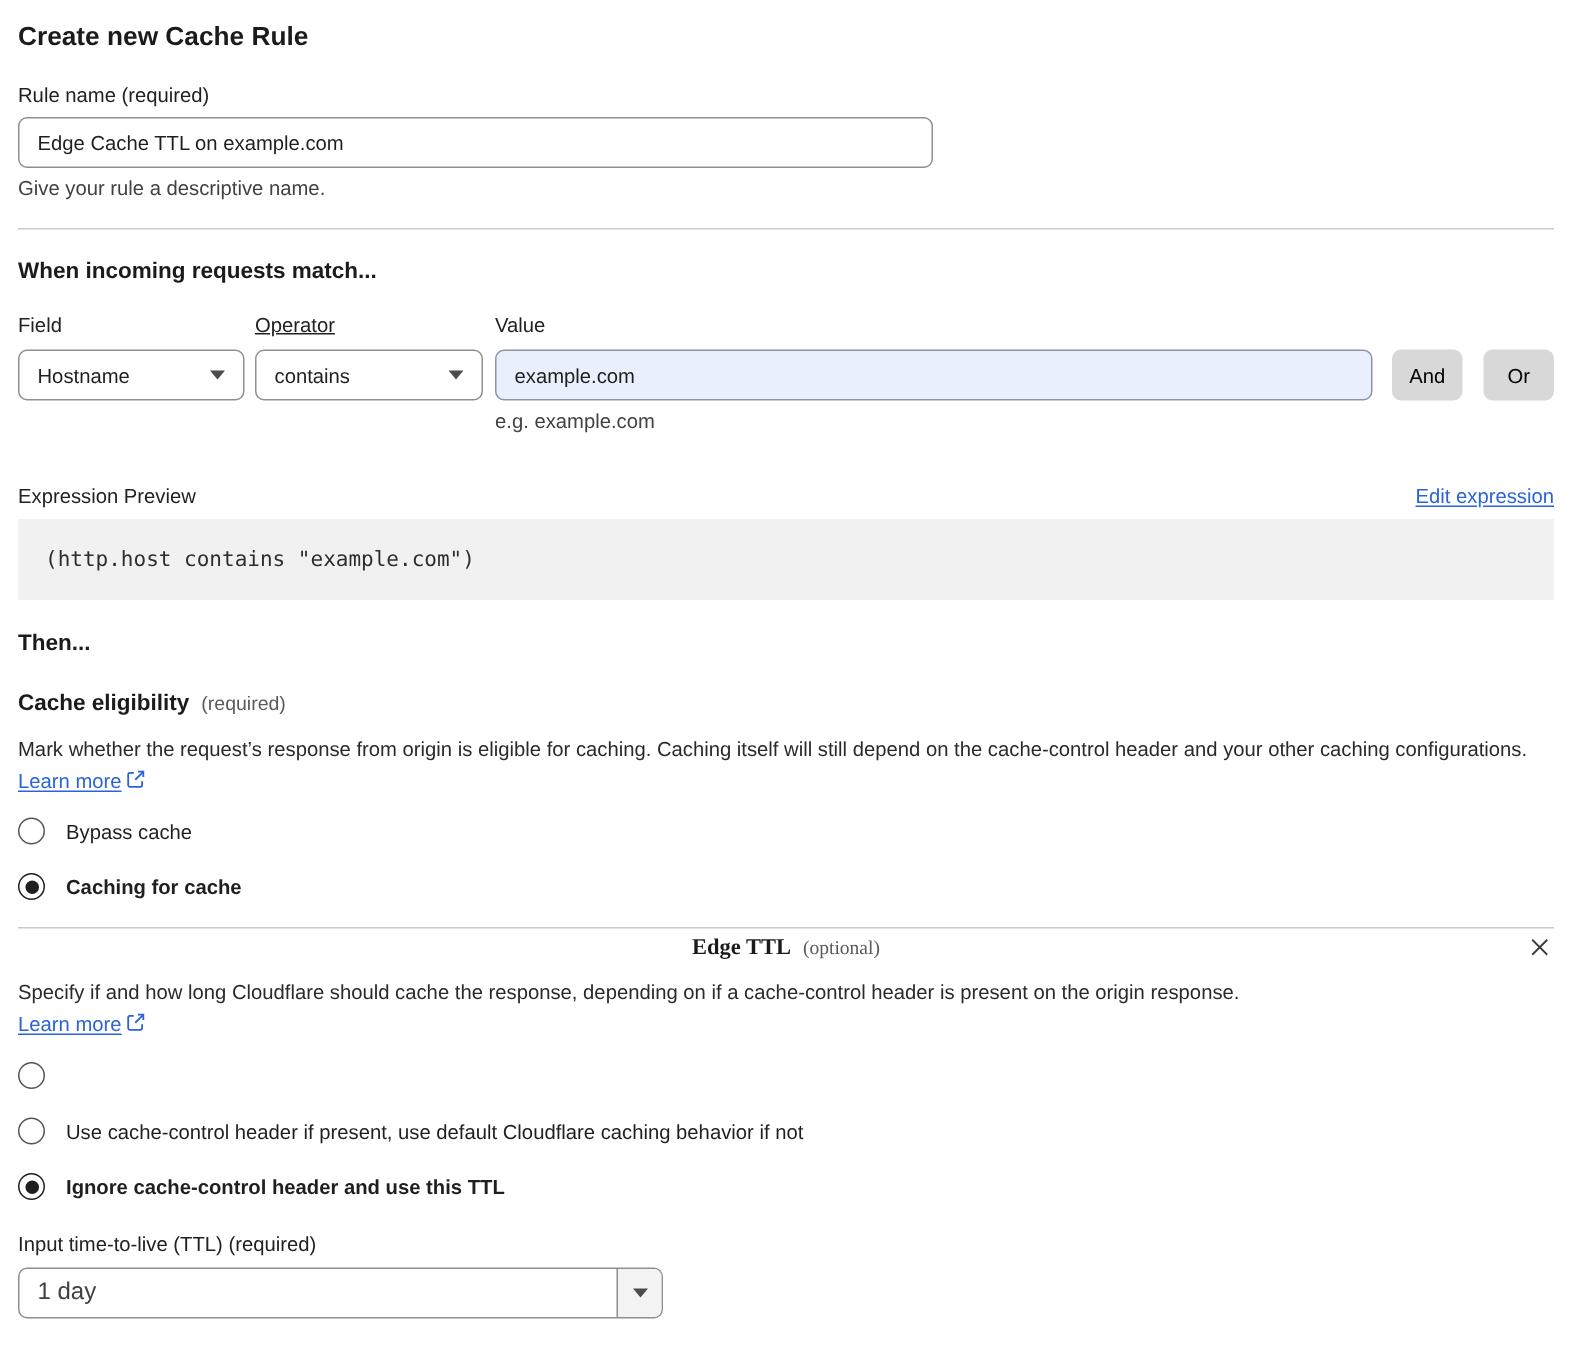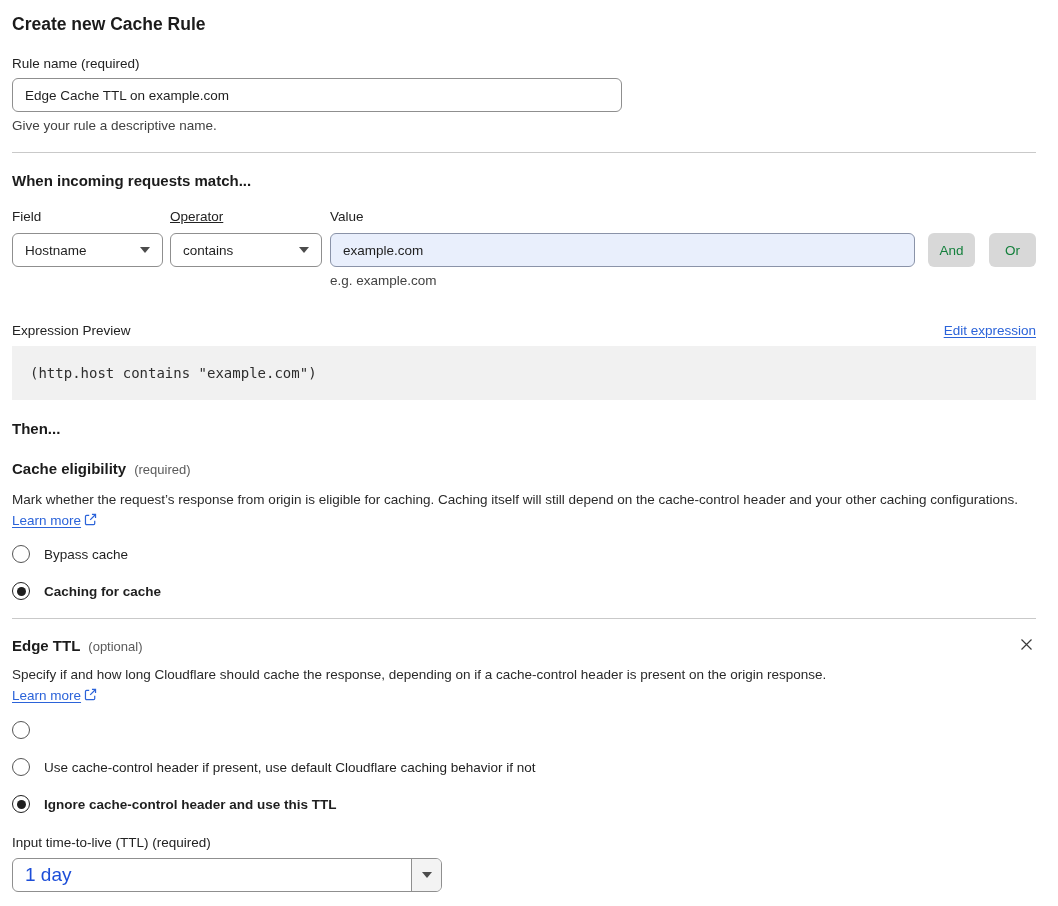--- a/index.html
+++ b/index.html
@@ -101,21 +101,21 @@
     outline: none;
   }
   .logic-btn {
     height: 34px;
     width: 47px;
     border: none;
     border-radius: 6px;
     background: #d8d8d8;
     font-family: "Liberation Sans", sans-serif;
     font-size: 13.5px;
-    color: #15803d;
+    color: #000000;
     cursor: pointer;
   }
   .and-btn { margin-left: 13px; }
   .or-btn  { margin-left: 14px; }
   .eg-helper { margin-left: 318px; }
   .expr-row {
     margin-top: 33px;
     display: flex;
     justify-content: space-between;
     align-items: baseline;
@@ -141,21 +141,21 @@
     color: #2e2e2e;
   }
   .then-heading { margin-top: 19px; }
   .subsection-header { margin-top: 21px; display: flex; align-items: baseline; }
   .subsection-header .tag {
     margin-left: 8px;
     font-size: 13px;
     font-weight: 400;
     color: #5a5a5a;
   }
-  .edge-ttl-header { margin-top: 17px; justify-content: flex-start; position: relative; }
+  .edge-ttl-header { margin-top: 4px; justify-content: center; position: relative; font-family: Liberation Serif, serif; }
   .close-btn {
     position: absolute;
     right: 0;
     top: -2px;
     width: 20px; height: 20px;
     background: none; border: none;
     cursor: pointer;
     display: flex; align-items: center; justify-content: center;
     padding: 0;
   }
@@ -205,22 +205,22 @@
     display: flex;
     overflow: hidden;
     background: #fff;
     cursor: pointer;
   }
   .ttl-select .ttl-value {
     flex: 1;
     display: flex;
     align-items: center;
     padding: 0 12px;
-    font-size: 19px;
-    color: #1d4ed8;
+    font-size: 16px;
+    color: #404040;
   }
   .ttl-select .ttl-arrow {
     width: 30px;
     border-left: 1px solid #8f8f8f;
     background: #f3f3f3;
     display: flex; align-items: center; justify-content: center;
   }
   .ttl-select .ttl-arrow .caret {
     width: 0; height: 0;
     border-left: 5px solid transparent;

